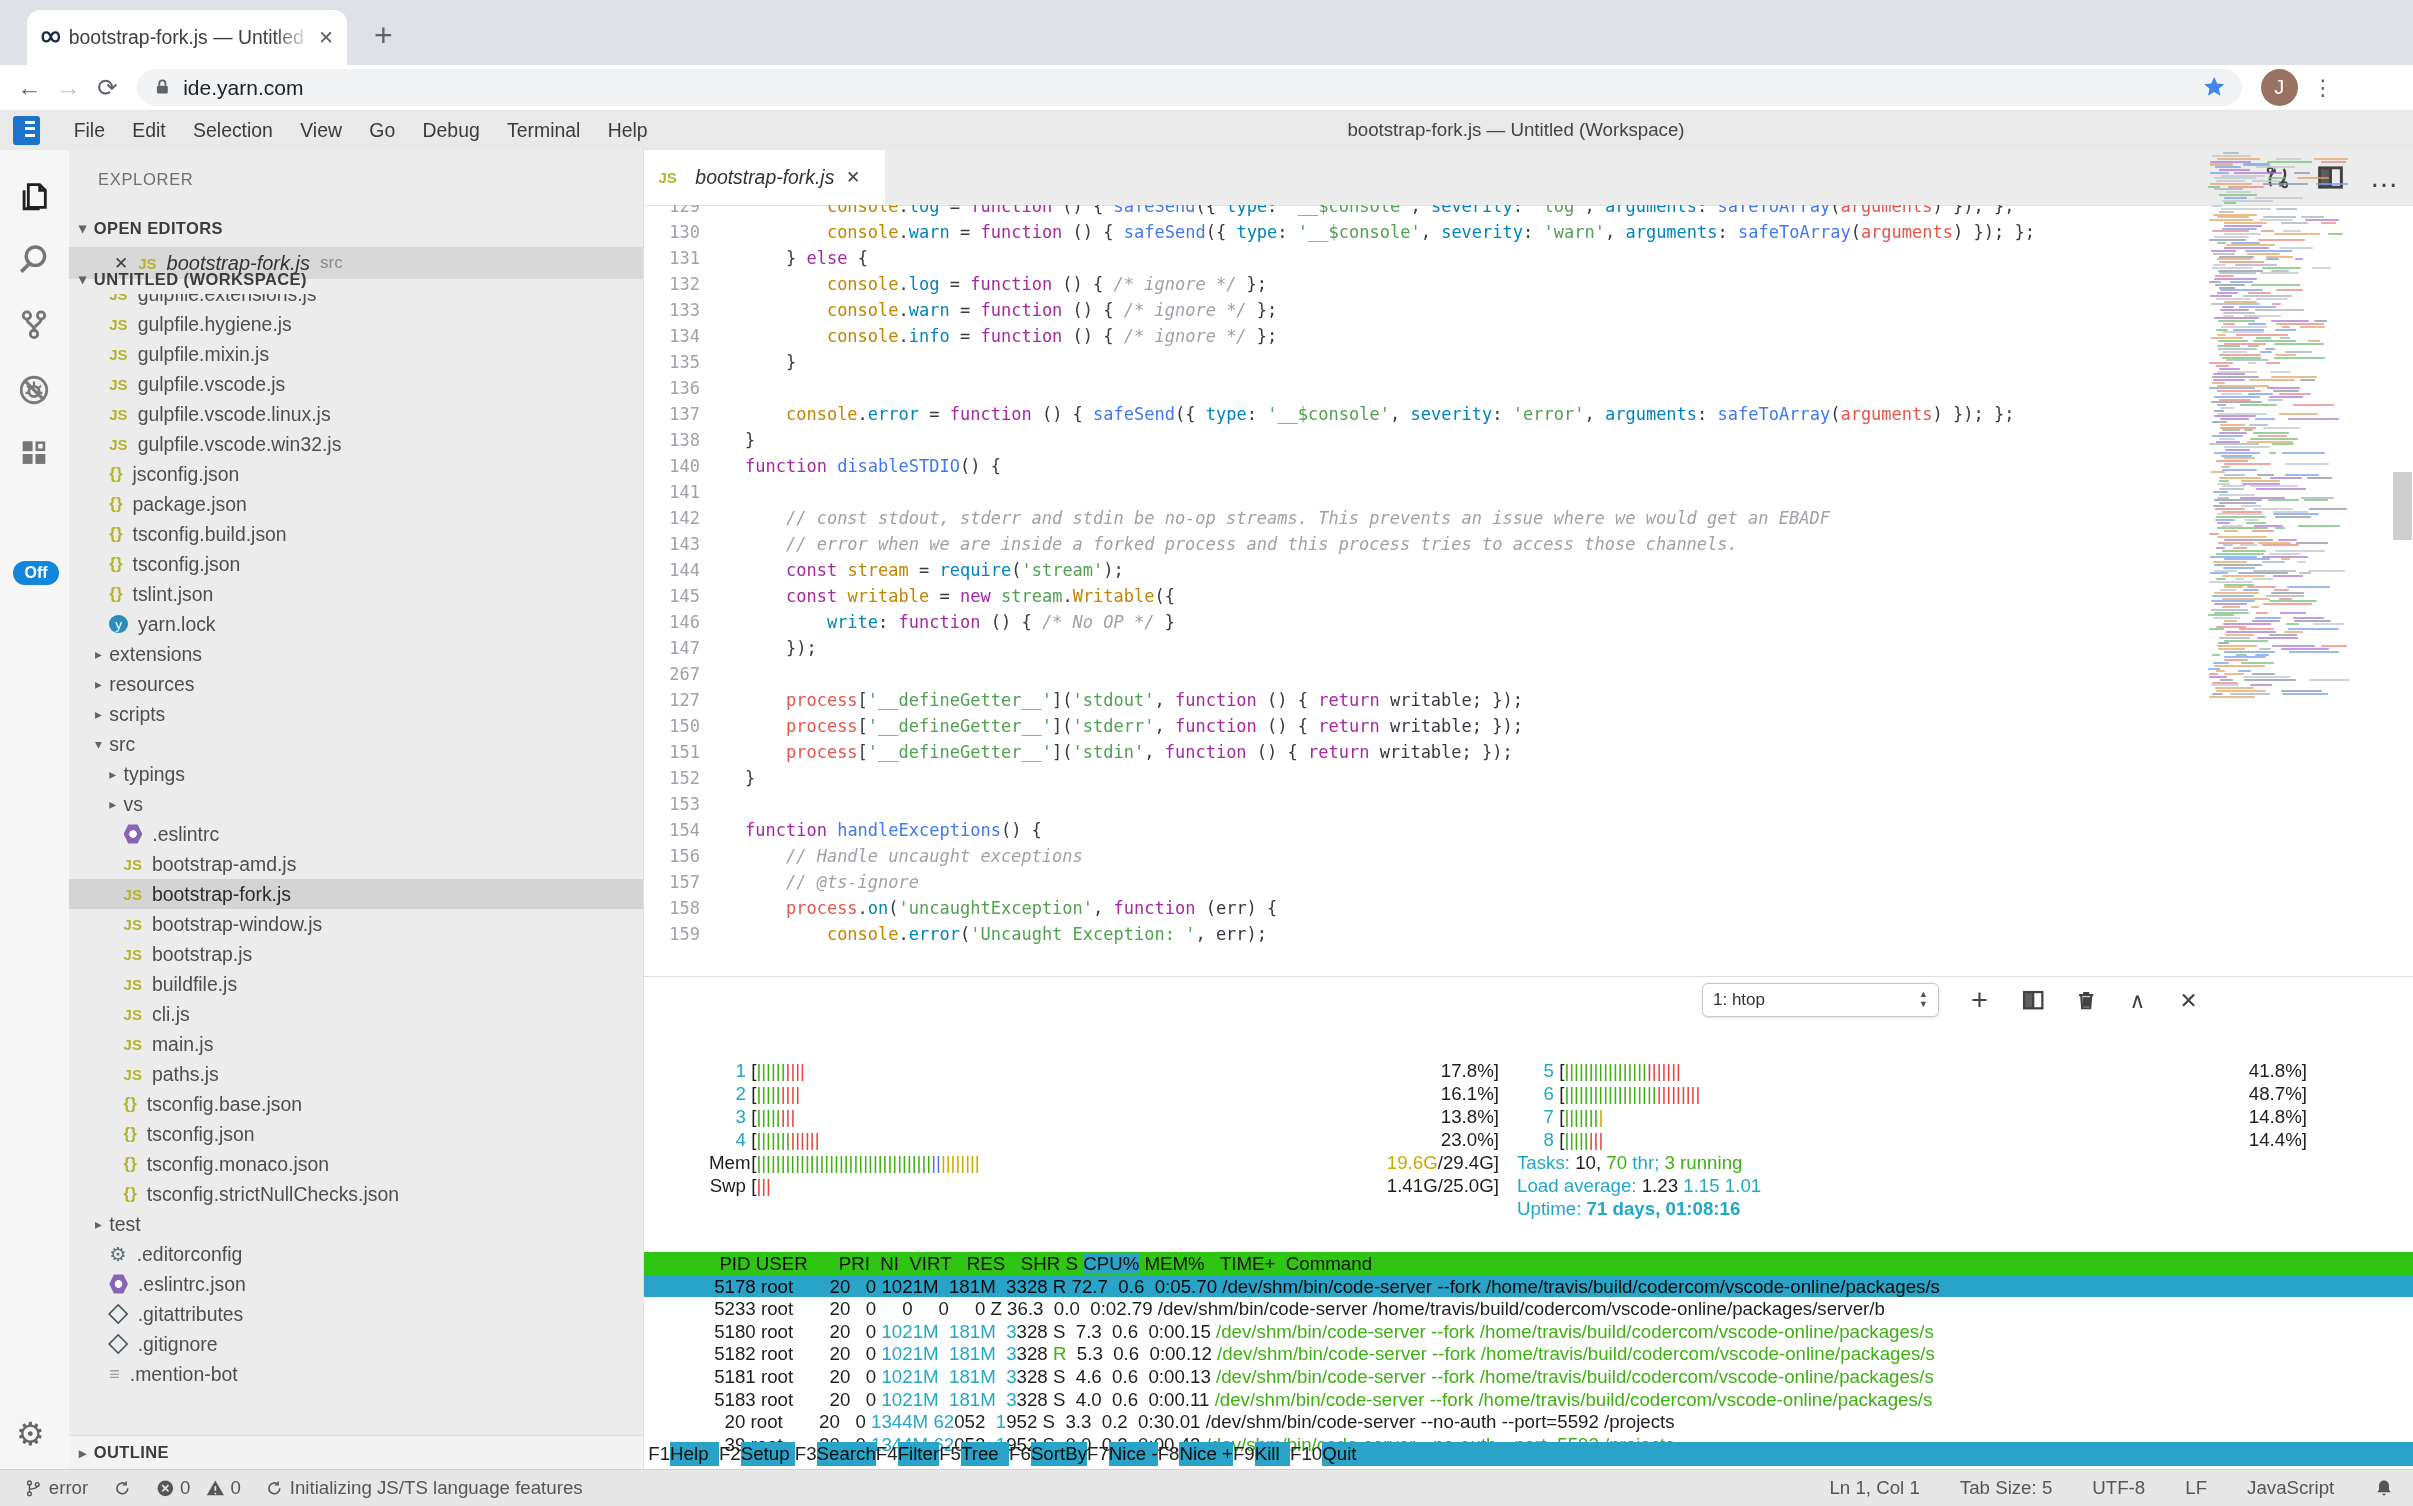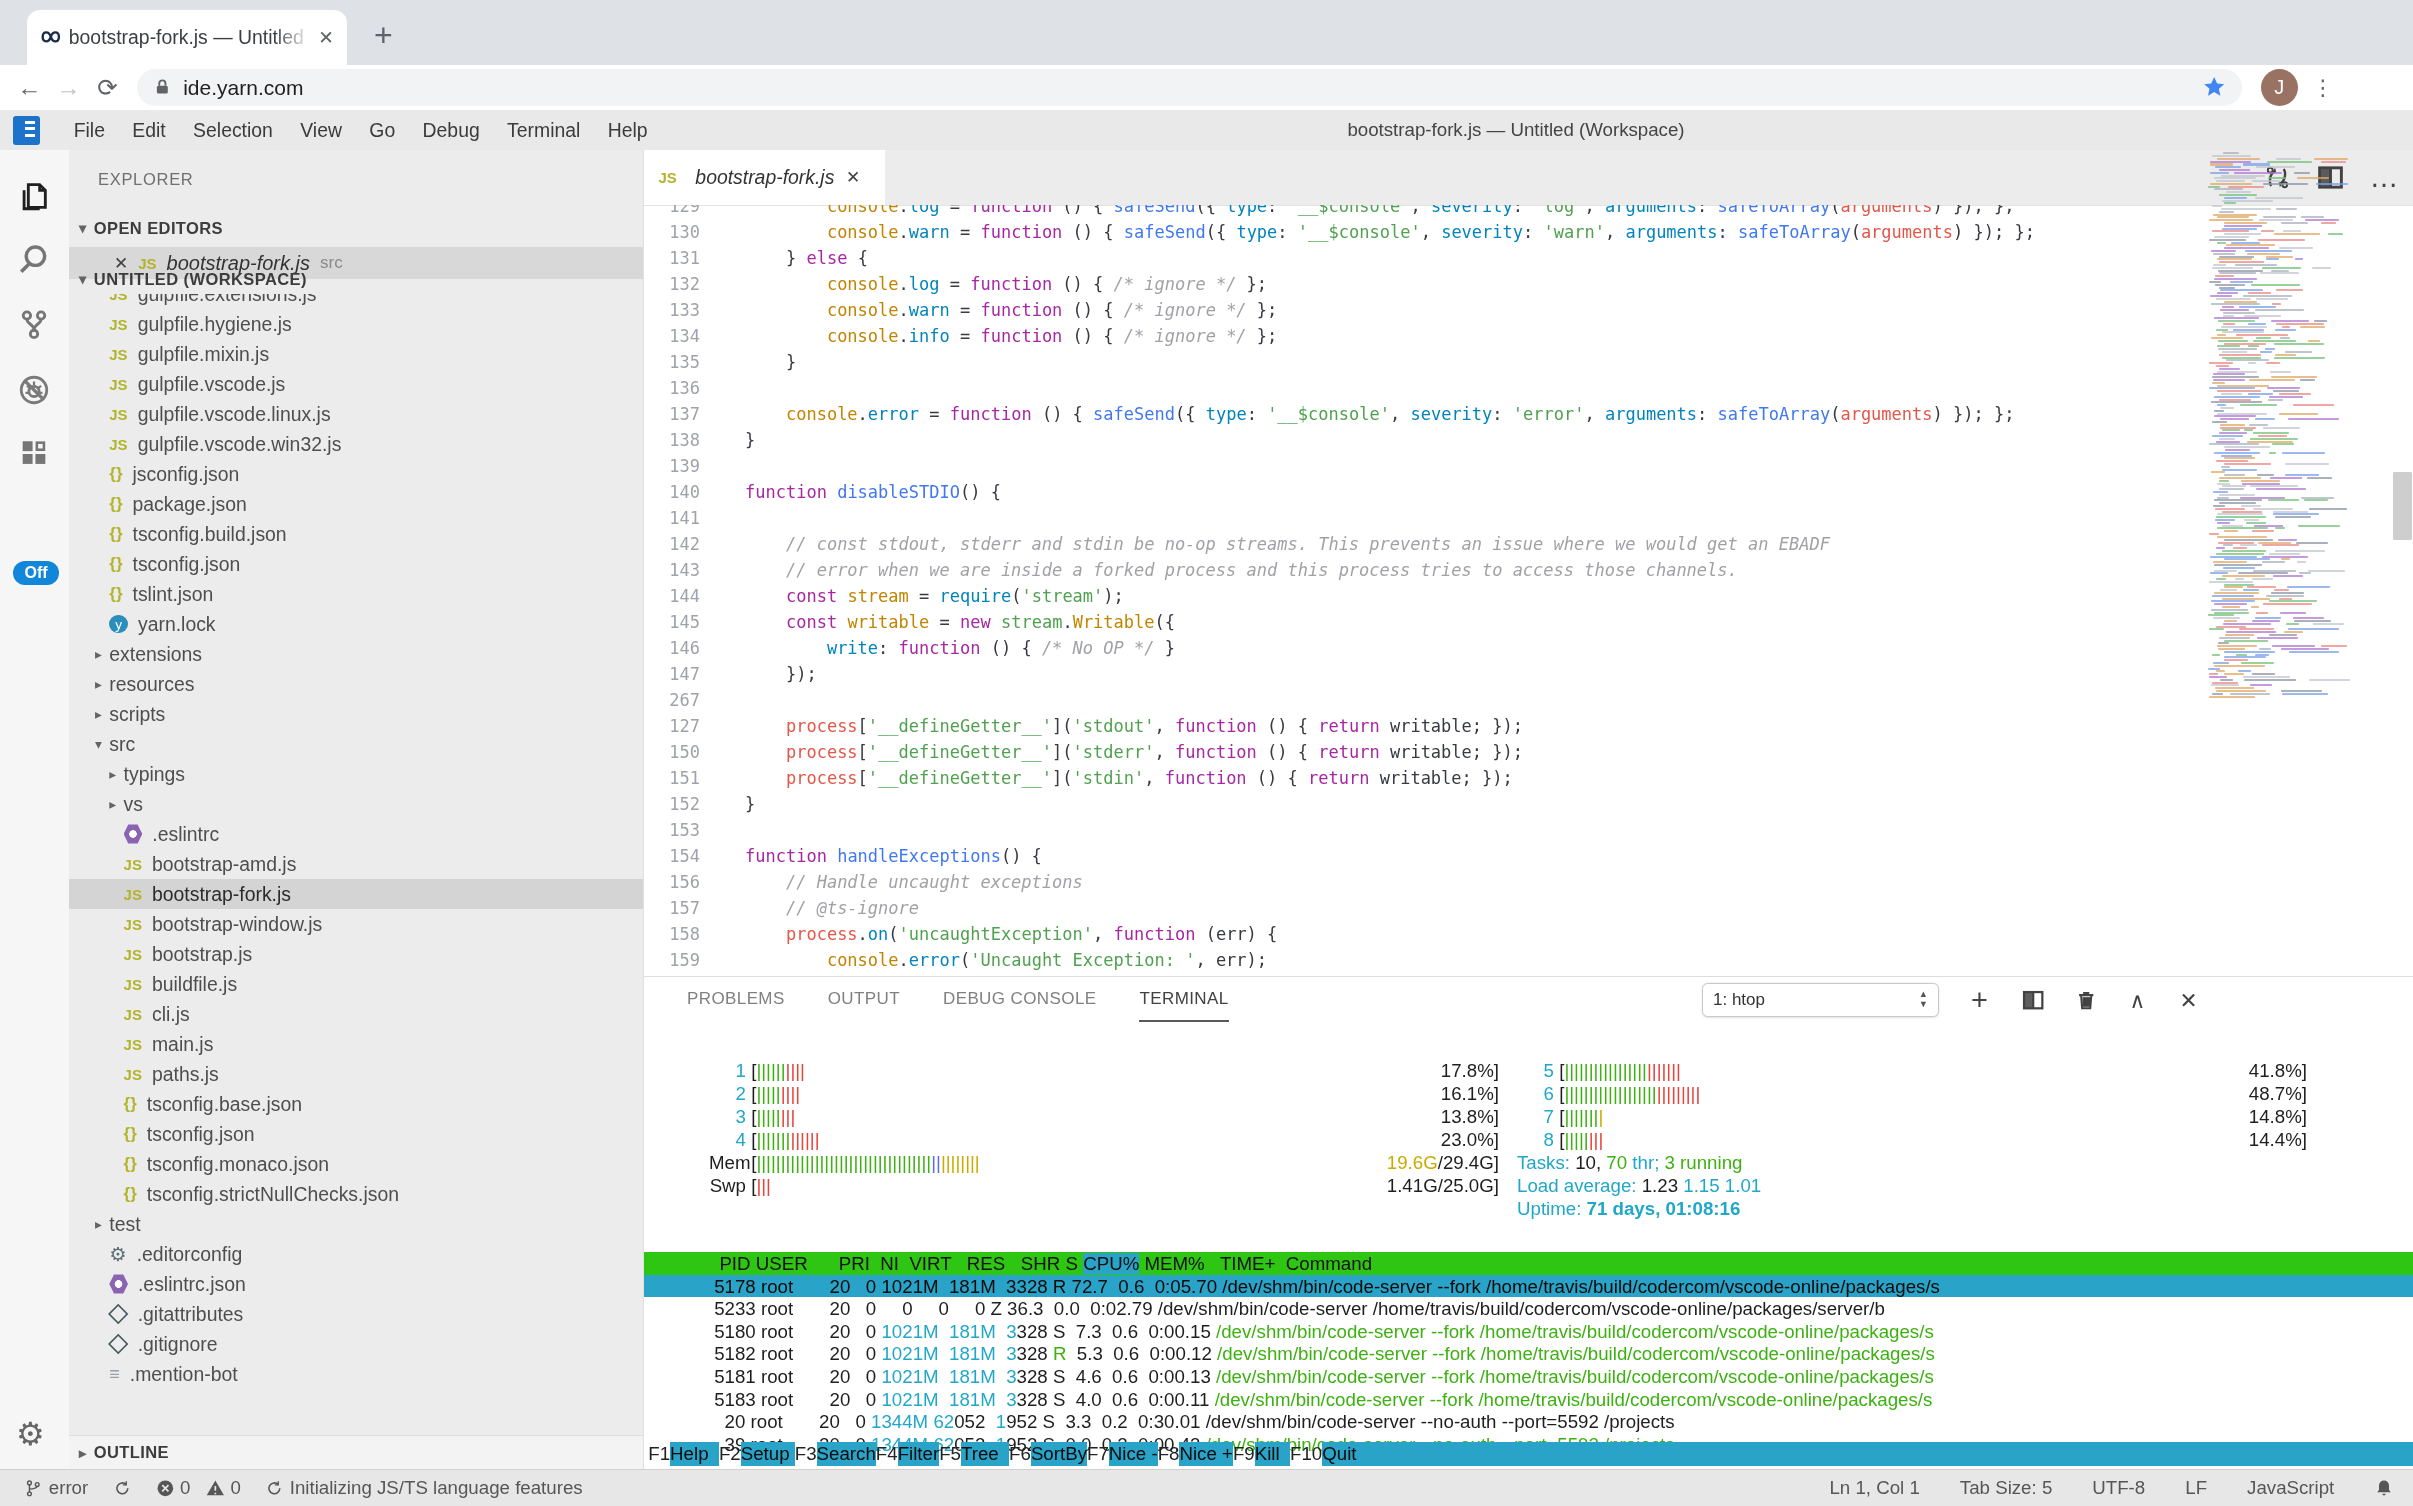--- a/index.html
+++ b/index.html
@@ -476,24 +476,20 @@
         </div>
         <div class="cline">
           <span class="gut">137</span>
           <pre>    <span class="tk-o">console</span><span class="tk-p">.</span><span class="tk-m">error</span><span class="tk-p"> = </span><span class="tk-k">function</span><span class="tk-p"> () { </span><span class="tk-f">safeSend</span><span class="tk-p">({ </span><span class="tk-m">type</span><span class="tk-p">: </span><span class="tk-s">'__$console'</span><span class="tk-p">, </span><span class="tk-m">severity</span><span class="tk-p">: </span><span class="tk-s">'error'</span><span class="tk-p">, </span><span class="tk-m">arguments</span><span class="tk-p">: </span><span class="tk-f">safeToArray</span><span class="tk-p">(</span><span class="tk-r">arguments</span><span class="tk-p">) }); };</span></pre>
         </div>
         <div class="cline">
           <span class="gut">138</span>
           <pre><span class="tk-p">}</span></pre>
         </div>
         <div class="cline">
-          <span class="gut">139</span>
-          <pre></pre>
-        </div>
-        <div class="cline">
           <span class="gut">140</span>
           <pre><span class="tk-k">function</span><span class="tk-p"> </span><span class="tk-f">disableSTDIO</span><span class="tk-p">() {</span></pre>
         </div>
         <div class="cline">
           <span class="gut">141</span>
           <pre></pre>
         </div>
         <div class="cline">
           <span class="gut">142</span>
           <pre>    <span class="tk-c">// const stdout, stderr and stdin be no-op streams. This prevents an issue where we would get an EBADF</span></pre>
@@ -1328,26 +1324,20 @@
           <span class="mm-seg" style="left: 77px; width: 46px; background: rgb(122, 162, 232);"></span>
         </div>
         <div class="mm-row" style="top: 544px; left: 0px; width: 154px;">
           <span class="mm-seg" style="left: 4.3px; width: 46px; background: rgb(224, 168, 103);"></span>
         </div>
       </div>
     <div id="scroll-thumb"></div>
 
     <div id="panel">
       <div id="panel-head">
-        <div id="panel-tabs" style="display:flex">
-            <div class="ptab">PROBLEMS</div>
-            <div class="ptab">OUTPUT</div>
-            <div class="ptab">DEBUG CONSOLE</div>
-            <div class="ptab active">TERMINAL</div>
-          </div>
         <div id="term-select">
           <span>1: htop</span>
           <span class="arrows">▲<br>▼</span>
         </div>
         <span class="pan-ic" style="right:417px;font-size:29px">+</span>
         <span class="pan-ic" style="right:363px">
           <svg width="24.4" height="24.4" viewBox="0 0 24 24">
               <rect x="3" y="4" width="18" height="16" fill="none" stroke="#424242" stroke-width="2.2"></rect>
               <path d="M12 4v16" stroke="#424242" stroke-width="2.2"></path>
               <rect x="3" y="4" width="9" height="16" fill="#424242" opacity=".85"></rect>

